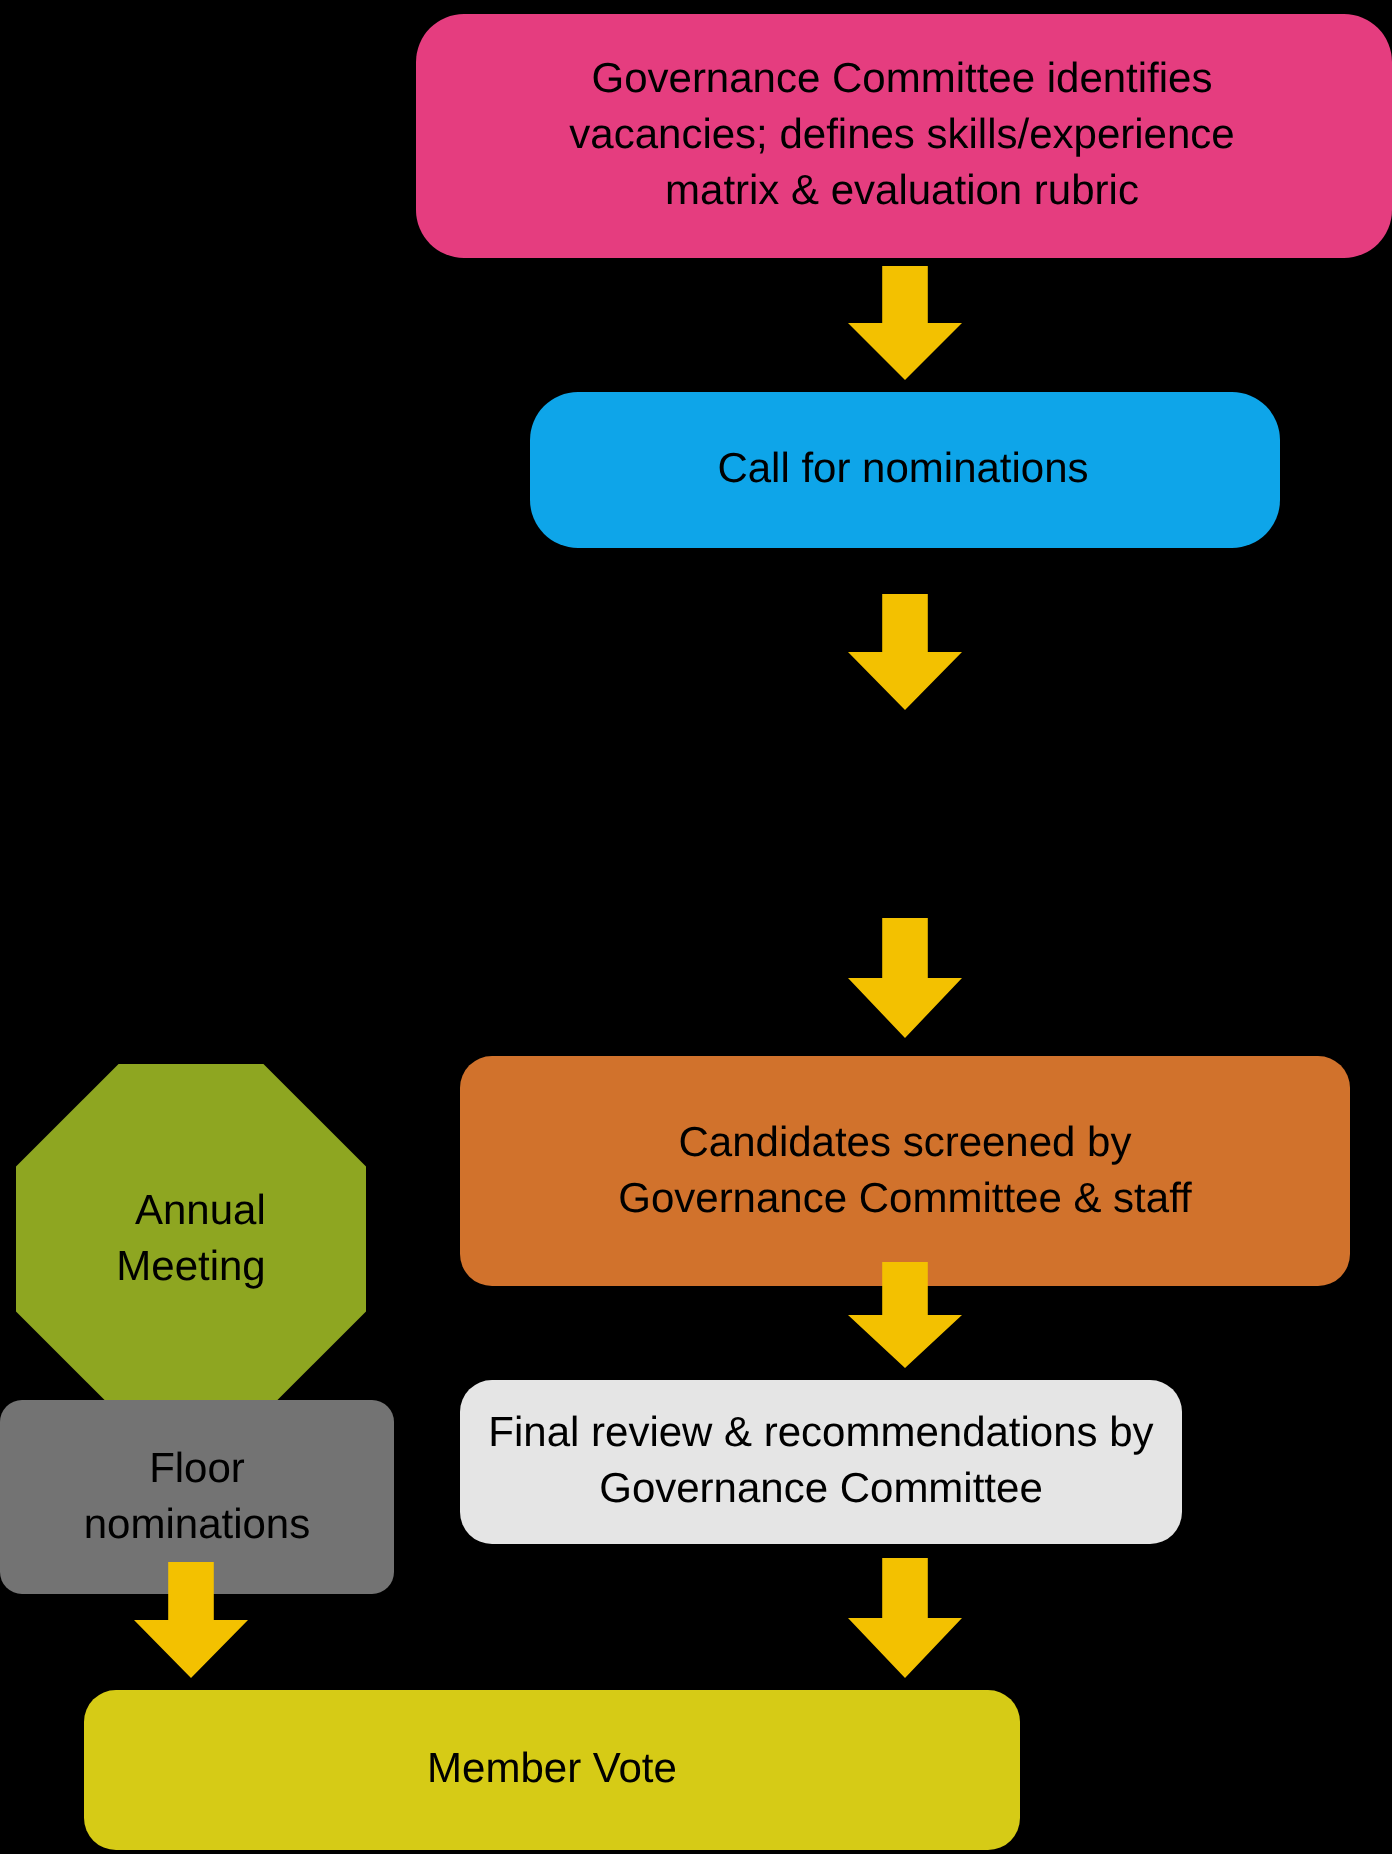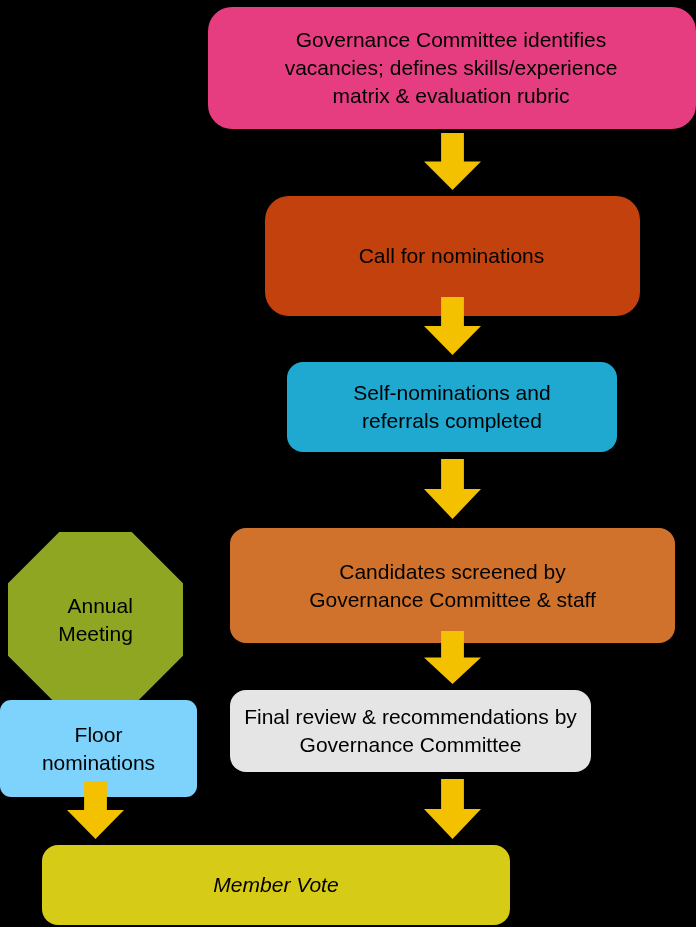--- a/index.html
+++ b/index.html
@@ -45,42 +45,40 @@
 <body>
 
 <div class="canvas">
 
   <div class="node rounded-lg" style="left: 208px; top: 7px; width: 488px; height: 122px; background: rgb(229, 61, 127);">Governance Committee identifies
 vacancies; defines skills/experience
 matrix &amp; evaluation rubric</div>
 
   <div class="arrow" style="left: 424px; top: 133px; width: 57px; height: 57px; background: rgb(243, 193, 0);"></div>
 
-  <div class="node rounded-lg" style="left: 265px; top: 196px; width: 375px; height: 120px; background: #c2410c;">Call for nominations</div>
+  <div class="node rounded-lg" style="left: 265px; top: 196px; width: 375px; height: 78px; background: #0ea5e9;">Call for nominations</div>
 
   <div class="arrow" style="left: 424px; top: 297px; width: 57px; height: 58px; background: rgb(243, 193, 0);"></div>
 
-  <div class="node rounded-md" style="left: 287px; top: 362px; width: 330px; height: 90px; background: rgb(31, 168, 208);">Self-nominations and
-referrals completed</div>
 
   <div class="arrow" style="left: 424px; top: 459px; width: 57px; height: 60px; background: rgb(243, 193, 0);"></div>
 
   <div class="node rounded-md" style="left: 230px; top: 528px; width: 445px; height: 115px; background: rgb(209, 114, 44);">Candidates screened by
 Governance Committee &amp; staff</div>
 
   <div class="arrow" style="left: 424px; top: 631px; width: 57px; height: 53px; background: rgb(243, 193, 0);"></div>
 
   <div class="node rounded-md" style="left: 230px; top: 690px; width: 361px; height: 82px; background: #e5e5e5;">Final review &amp; recommendations by
 Governance Committee</div>
 
   <div class="arrow" style="left: 424px; top: 779px; width: 57px; height: 60px; background: rgb(243, 193, 0);"></div>
 
   <div class="node octagon" style="left: 8px; top: 532px; width: 175px; height: 175px; background: rgb(142, 166, 33);">Annual
 Meeting</div>
 
-  <div class="node rounded-sm" style="left: 0px; top: 700px; width: 197px; height: 97px; background: #7dd3fc;">Floor
+  <div class="node rounded-sm" style="left: 0px; top: 700px; width: 197px; height: 97px; background: #737373;">Floor
 nominations</div>
 
   <div class="arrow" style="left: 67px; top: 781px; width: 57px; height: 58px; background: rgb(243, 193, 0);"></div>
 
-  <div class="node rounded-md" style="left: 42px; top: 845px; width: 468px; height: 80px; background: rgb(214, 203, 22); font-style: italic;">Member Vote</div>
+  <div class="node rounded-md" style="left: 42px; top: 845px; width: 468px; height: 80px; background: rgb(214, 203, 22);">Member Vote</div>
 
 </div>
 
 </body></html>

